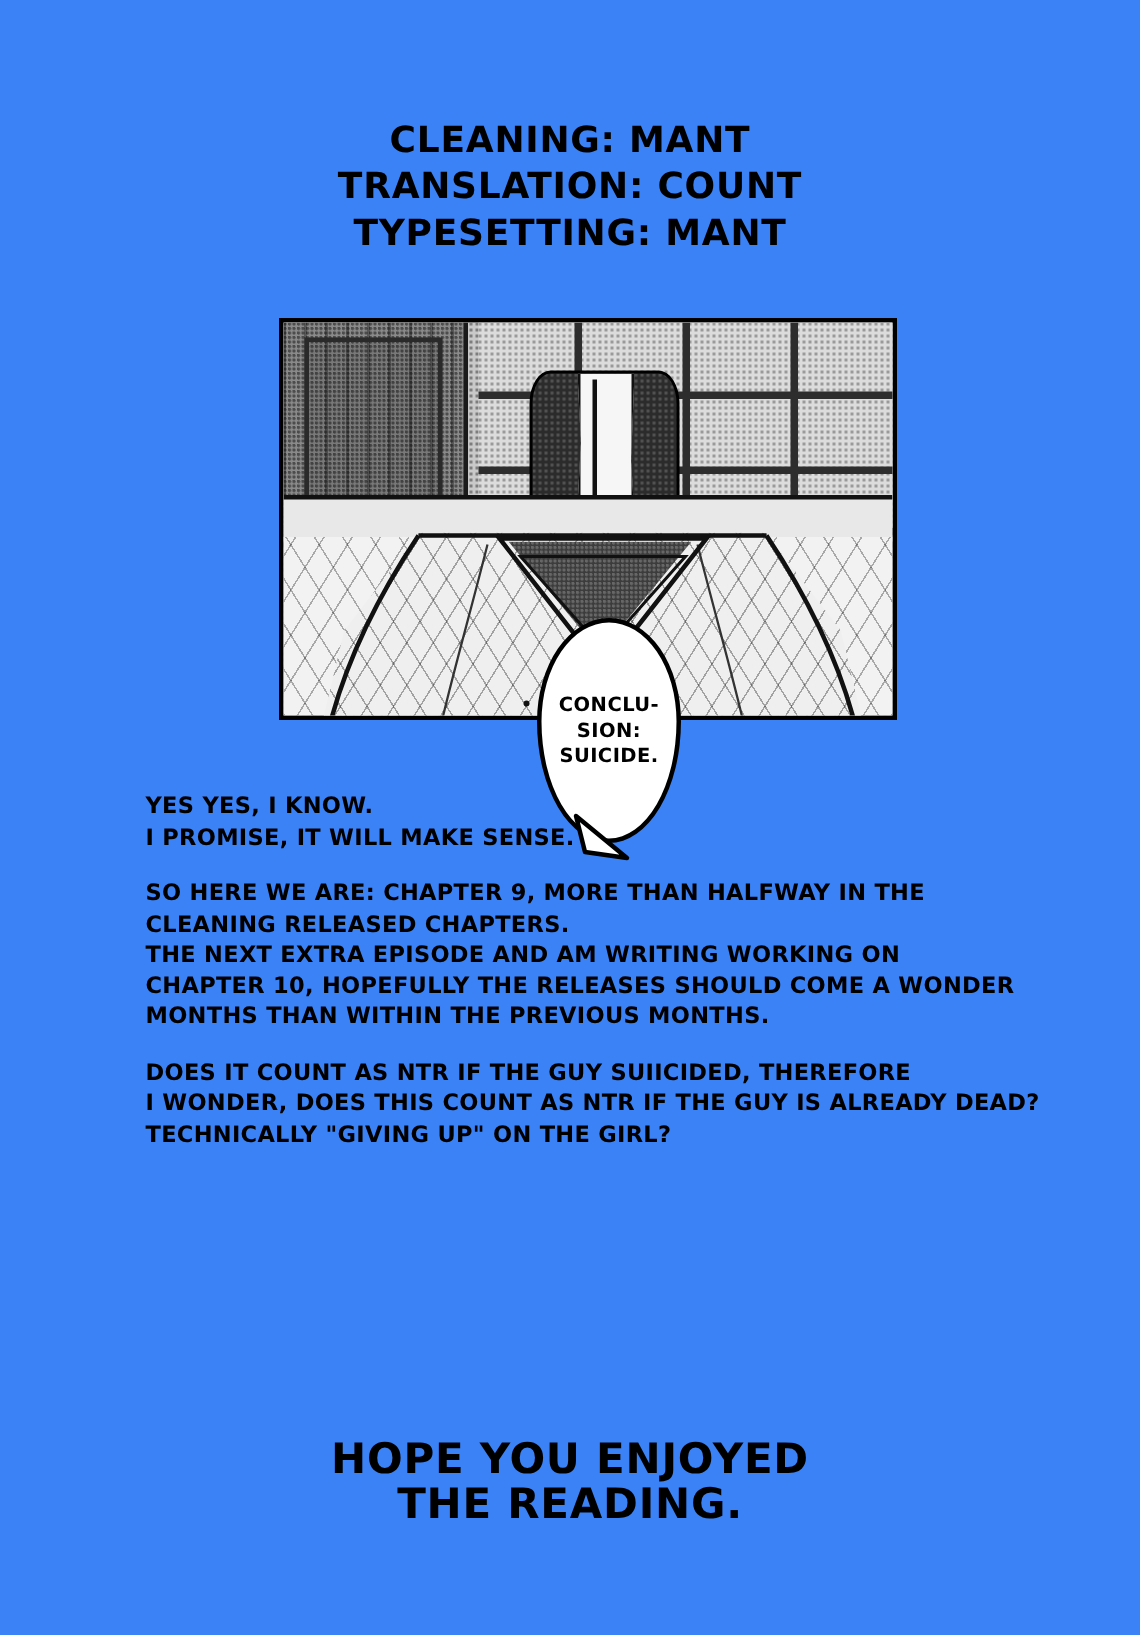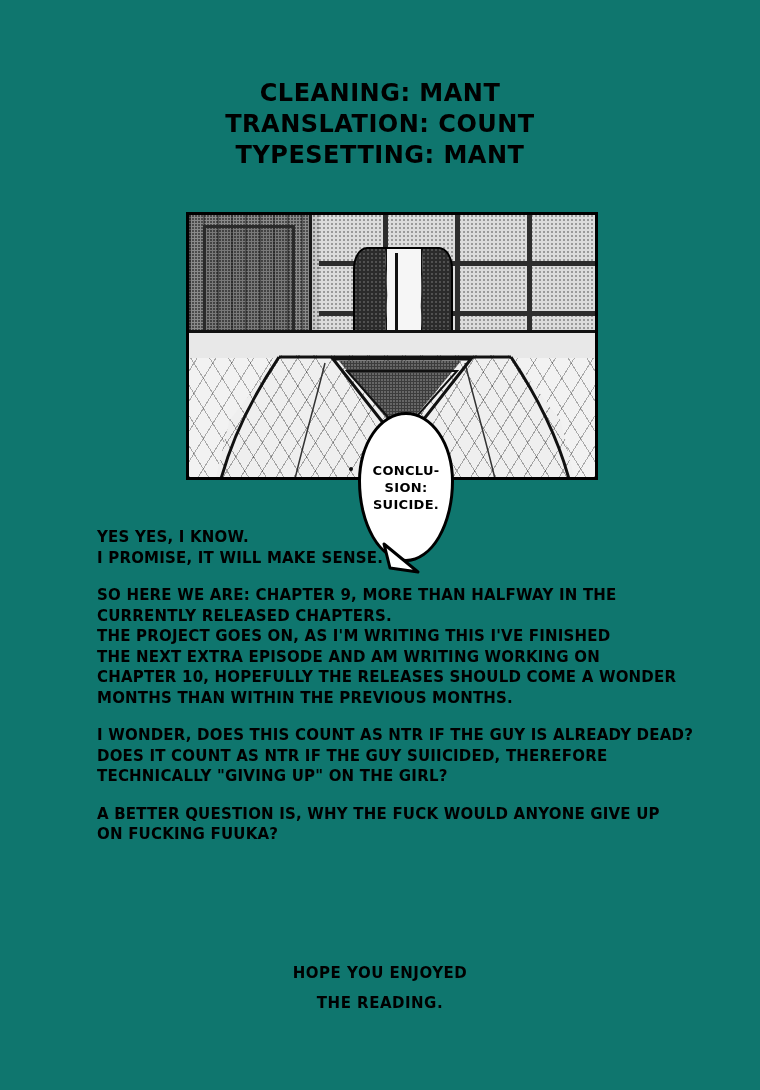--- a/index.html
+++ b/index.html
@@ -12,21 +12,21 @@
     height: 1090px;
     position: relative;
     font-family: "DejaVu Sans", sans-serif;
     color: #000000;
     overflow: hidden;
   }
 
   .page {
     position: absolute;
     inset: 0;
-    background: #0f766e;
+    background: #3b82f6;
   }
 
   
   .credits {
     position: absolute;
     top: 78px;
     left: 0;
     width: 760px;
     text-align: center;
     font-family: "DejaVu Sans", sans-serif;
@@ -241,21 +241,21 @@
 
   
   .closing {
     position: absolute;
     top: 958px;
     left: 0;
     width: 760px;
     text-align: center;
     font-family: "DejaVu Sans", sans-serif;
     font-weight: bold;
-    font-size: 15px;
+    font-size: 28px;
     line-height: 30px;
     letter-spacing: 0.5px;
   }
 </style>
 </head>
 <body>
 
 <div class="page">
 
   <div class="credits">
@@ -330,34 +330,29 @@
     </div>
   </div>
 
   <div class="notes">
     <p>
       <span class="line">YES YES, I KNOW.</span>
       <span class="line">I PROMISE, IT WILL MAKE SENSE.</span>
     </p>
     <p>
       <span class="line">SO HERE WE ARE: CHAPTER 9, MORE THAN HALFWAY IN THE</span>
-      <span class="line">CURRENTLY RELEASED CHAPTERS.</span>
-      <span class="line">THE PROJECT GOES ON, AS I'M WRITING THIS I'VE FINISHED</span>
+      <span class="line">CLEANING RELEASED CHAPTERS.</span>
       <span class="line">THE NEXT EXTRA EPISODE AND AM WRITING WORKING ON</span>
       <span class="line">CHAPTER 10, HOPEFULLY THE RELEASES SHOULD COME A WONDER</span>
       <span class="line">MONTHS THAN WITHIN THE PREVIOUS MONTHS.</span>
     </p>
     <p>
+      <span class="line">DOES IT COUNT AS NTR IF THE GUY SUIICIDED, THEREFORE</span>
       <span class="line">I WONDER, DOES THIS COUNT AS NTR IF THE GUY IS ALREADY DEAD?</span>
-      <span class="line">DOES IT COUNT AS NTR IF THE GUY SUIICIDED, THEREFORE</span>
       <span class="line">TECHNICALLY "GIVING UP" ON THE GIRL?</span>
-    </p>
-    <p>
-      <span class="line">A BETTER QUESTION IS, WHY THE FUCK WOULD ANYONE GIVE UP</span>
-      <span class="line">ON FUCKING FUUKA?</span>
     </p>
   </div>
 
   <div class="closing">
     <div>HOPE YOU ENJOYED</div>
     <div>THE READING.</div>
   </div>
 
 </div>
 

